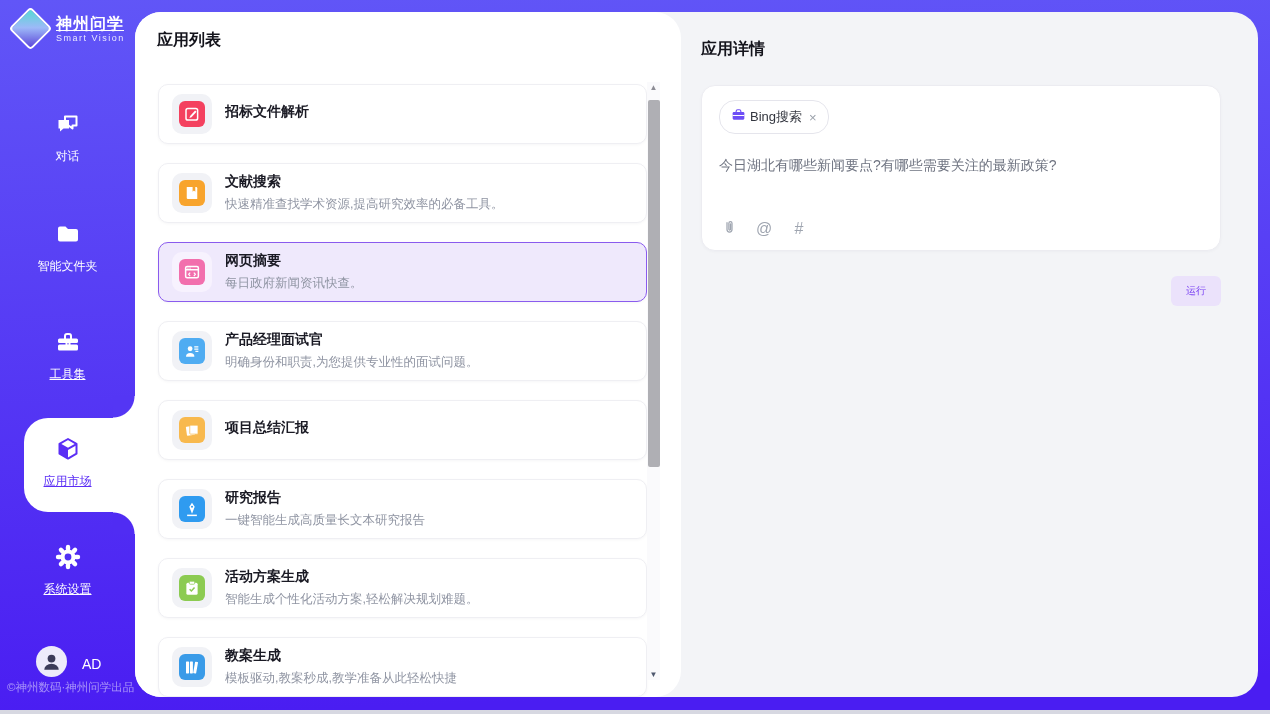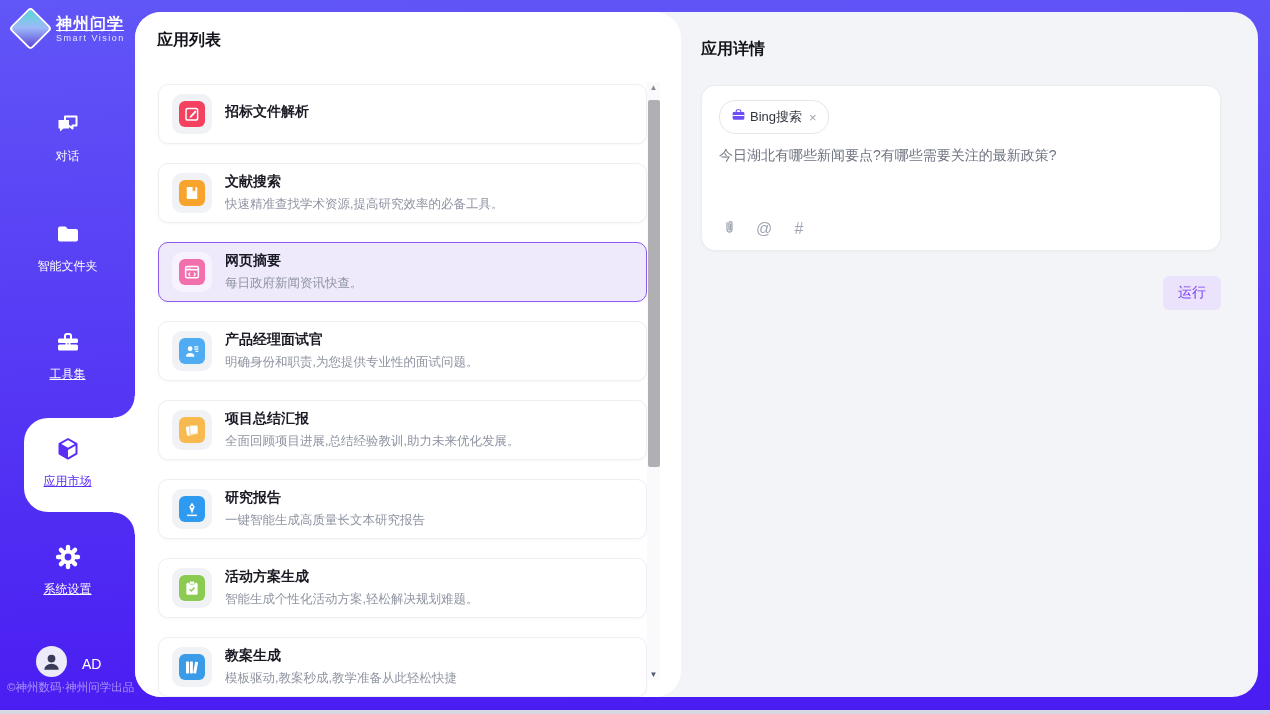--- a/index.html
+++ b/index.html
@@ -59,25 +59,25 @@
   .sb-down{position:absolute;bottom:1px;left:0;width:100%;text-align:center;font-size:8px;color:#4E586E;cursor:pointer;}
 
   
   .detail-panel{flex:1;position:relative;padding:27px 36px 0 20px;box-sizing:border-box;}
   .detail-card{margin-top:25px;width:520px;height:166px;background:#fff;border:1px solid #ECECF1;border-radius:14px;
     position:relative;padding:14px 17px;box-sizing:border-box;box-shadow:0 1px 3px rgba(25,25,60,.03);}
   .tool-tag{display:inline-flex;align-items:center;gap:4px;height:32px;padding:0 11px;border:1px solid #E5E5EC;
     border-radius:16px;background:#fff;cursor:pointer;}
   .t-label{font-size:13px;color:#33363F;}
   .t-close{font-size:13px;color:#9AA0AA;margin-left:3px;cursor:pointer;}
-  .query{margin-top:11px;font-size:14px;color:#6E7380;line-height:20px;}
+  .query{margin-top:21px;font-size:14px;color:#6E7380;line-height:20px;}
   .card-toolbar{position:absolute;left:18px;bottom:10px;display:flex;gap:17px;align-items:center;color:#9FA5B0;}
   .tb-icon{min-width:18px;text-align:center;font-size:16px;line-height:18px;cursor:pointer;}
   .run-row{width:520px;text-align:right;margin-top:25px;}
-  .run-btn{display:inline-block;background:#EBE2FB;color:#7A42F3;font-size:14px;padding:8px 15px;border-radius:6px;
+  .run-btn{display:inline-block;background:#EBE2FB;color:#7A42F3;font-size:10px;padding:8px 15px;border-radius:6px;
     border:none;cursor:pointer;font-family:inherit;}
 </style>
 </head>
 <body>
 
 <div class="sidebar">
   <div class="logo">
     <div class="logo-diamond"></div>
     <div>
       <div class="logo-name">神州问学</div>
@@ -232,21 +232,20 @@
     <div class="icon-box">
       <div class="glyph-box" style="--c: #F8B94E;">
               <svg width="18" height="18" viewBox="0 0 24 24">
                 <rect x="4.5" y="7" width="11" height="12" rx="1" fill="#fff" transform="rotate(-8 10 13)"></rect>
                 <rect x="9" y="5.5" width="11" height="12" rx="1" fill="#fff" stroke="var(--c)" stroke-width="1"></rect>
               </svg>
             </div>
     </div>
     <div class="app-texts">
       <div class="app-name">项目总结汇报</div>
-      <div class="app-desc">全面回顾项目进展,总结经验教训,助力未来优化发展。</div>
     </div>
   </div>
         <div class="app-card">
     <div class="icon-box">
       <div class="glyph-box" style="--c: #2F9BF0;">
               <svg width="18" height="18" viewBox="0 0 24 24">
                 <path d="M12 3.5l3.6 5.6-3.6 9.2-3.6-9.2z" fill="#fff"></path>
                 <circle cx="12" cy="9" r="1.4" fill="var(--c)"></circle>
                 <path d="M5.5 20.5h13" stroke="#fff" stroke-width="2"></path>
               </svg>

